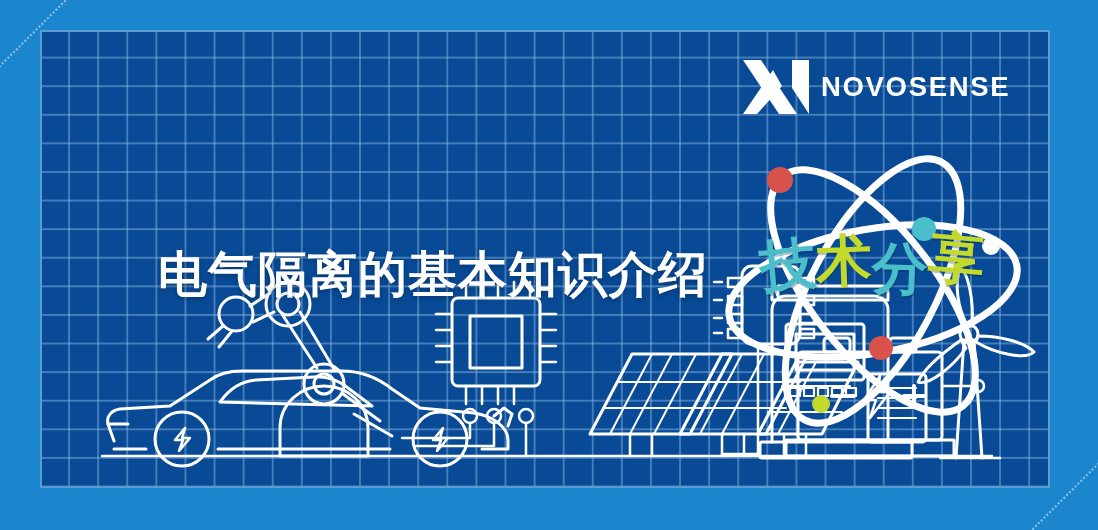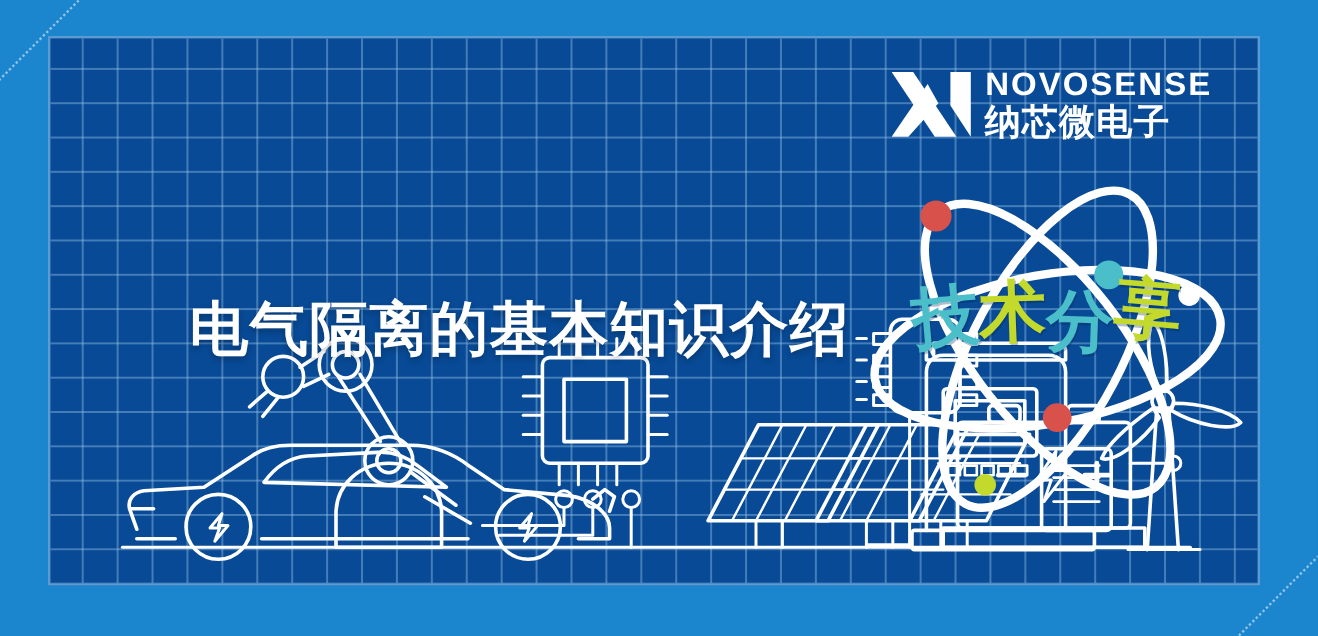--- a/index.html
+++ b/index.html
@@ -346,18 +346,17 @@
     <div id="headline">电气隔离的基本知识介绍</div>
 
     <div id="logo">
       <svg id="logo-mark" width="68" height="62" viewBox="0 0 68 62">
         <polygon points="0,4 18,4 54,58 36,58" fill="#FFFFFF"></polygon>
         <polygon points="66,4 66,58 49,32 49,4" fill="#FFFFFF"></polygon>
         <polygon points="14,58 0,58 30,14 39,30" fill="#FFFFFF"></polygon>
       </svg>
       <div id="logo-words">
         <div id="logo-en">NOVOSENSE</div>
-        <div id="logo-cn">纳芯微电子</div>
       </div>
     </div>
 
   </div>
 </div>
 
 </body></html>

